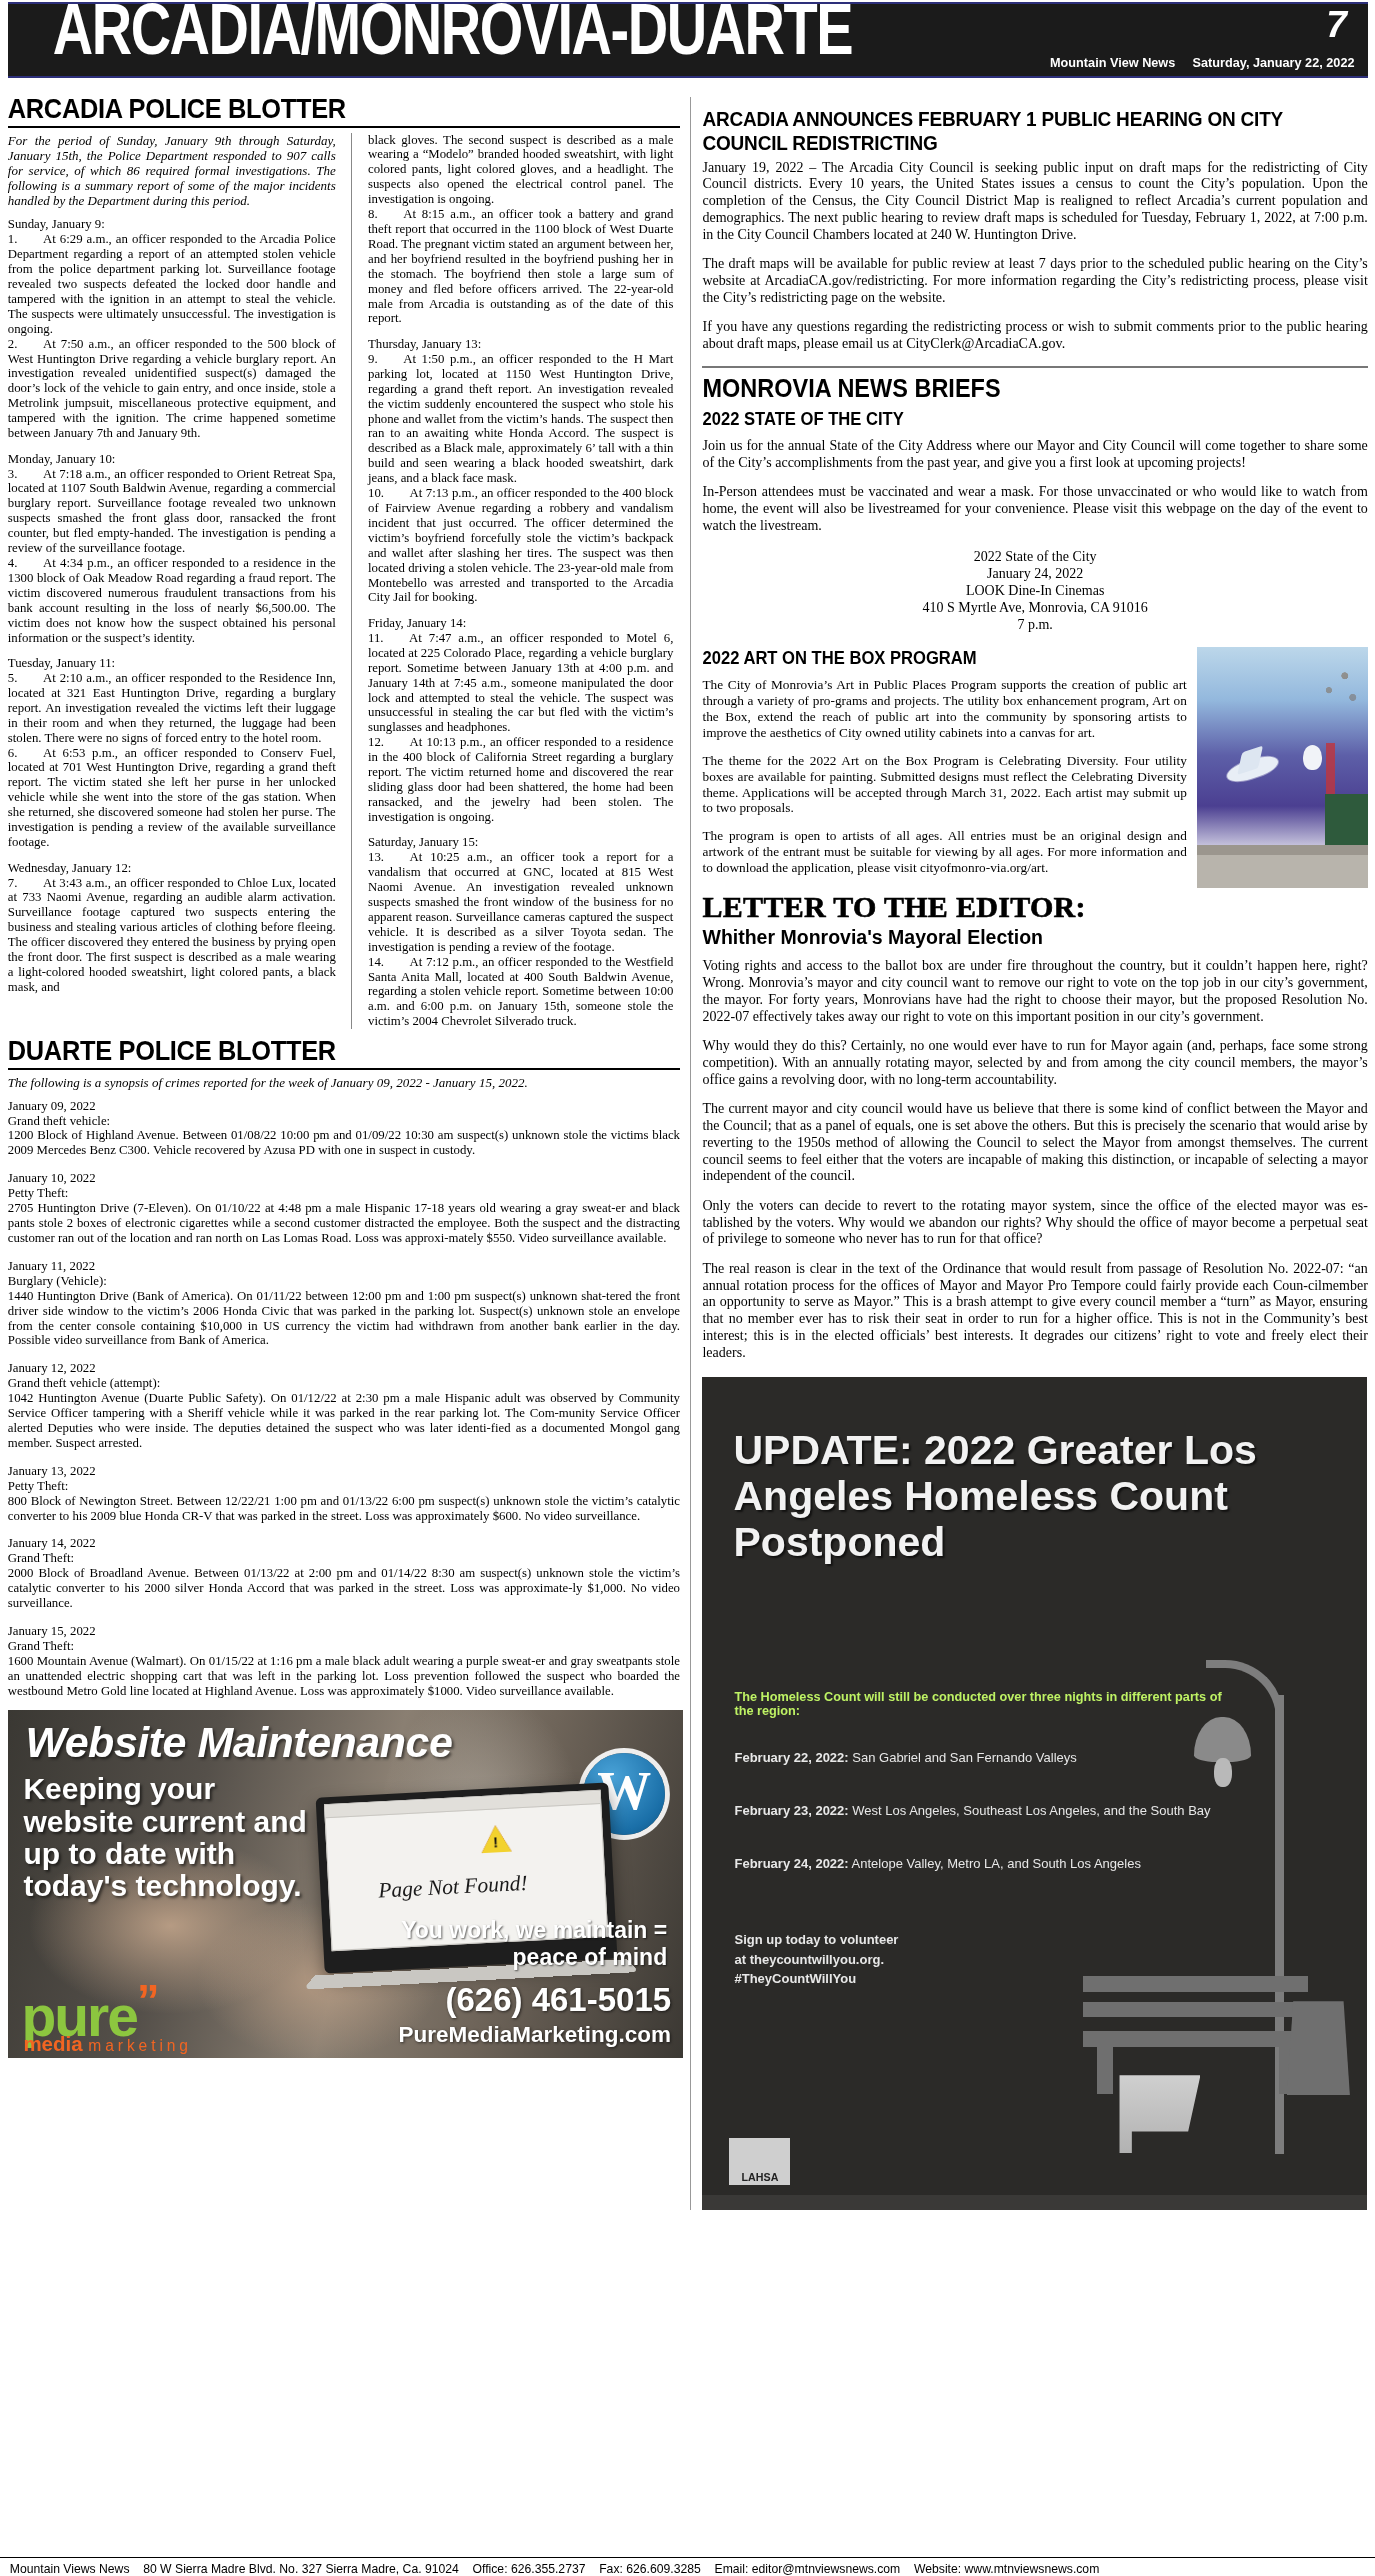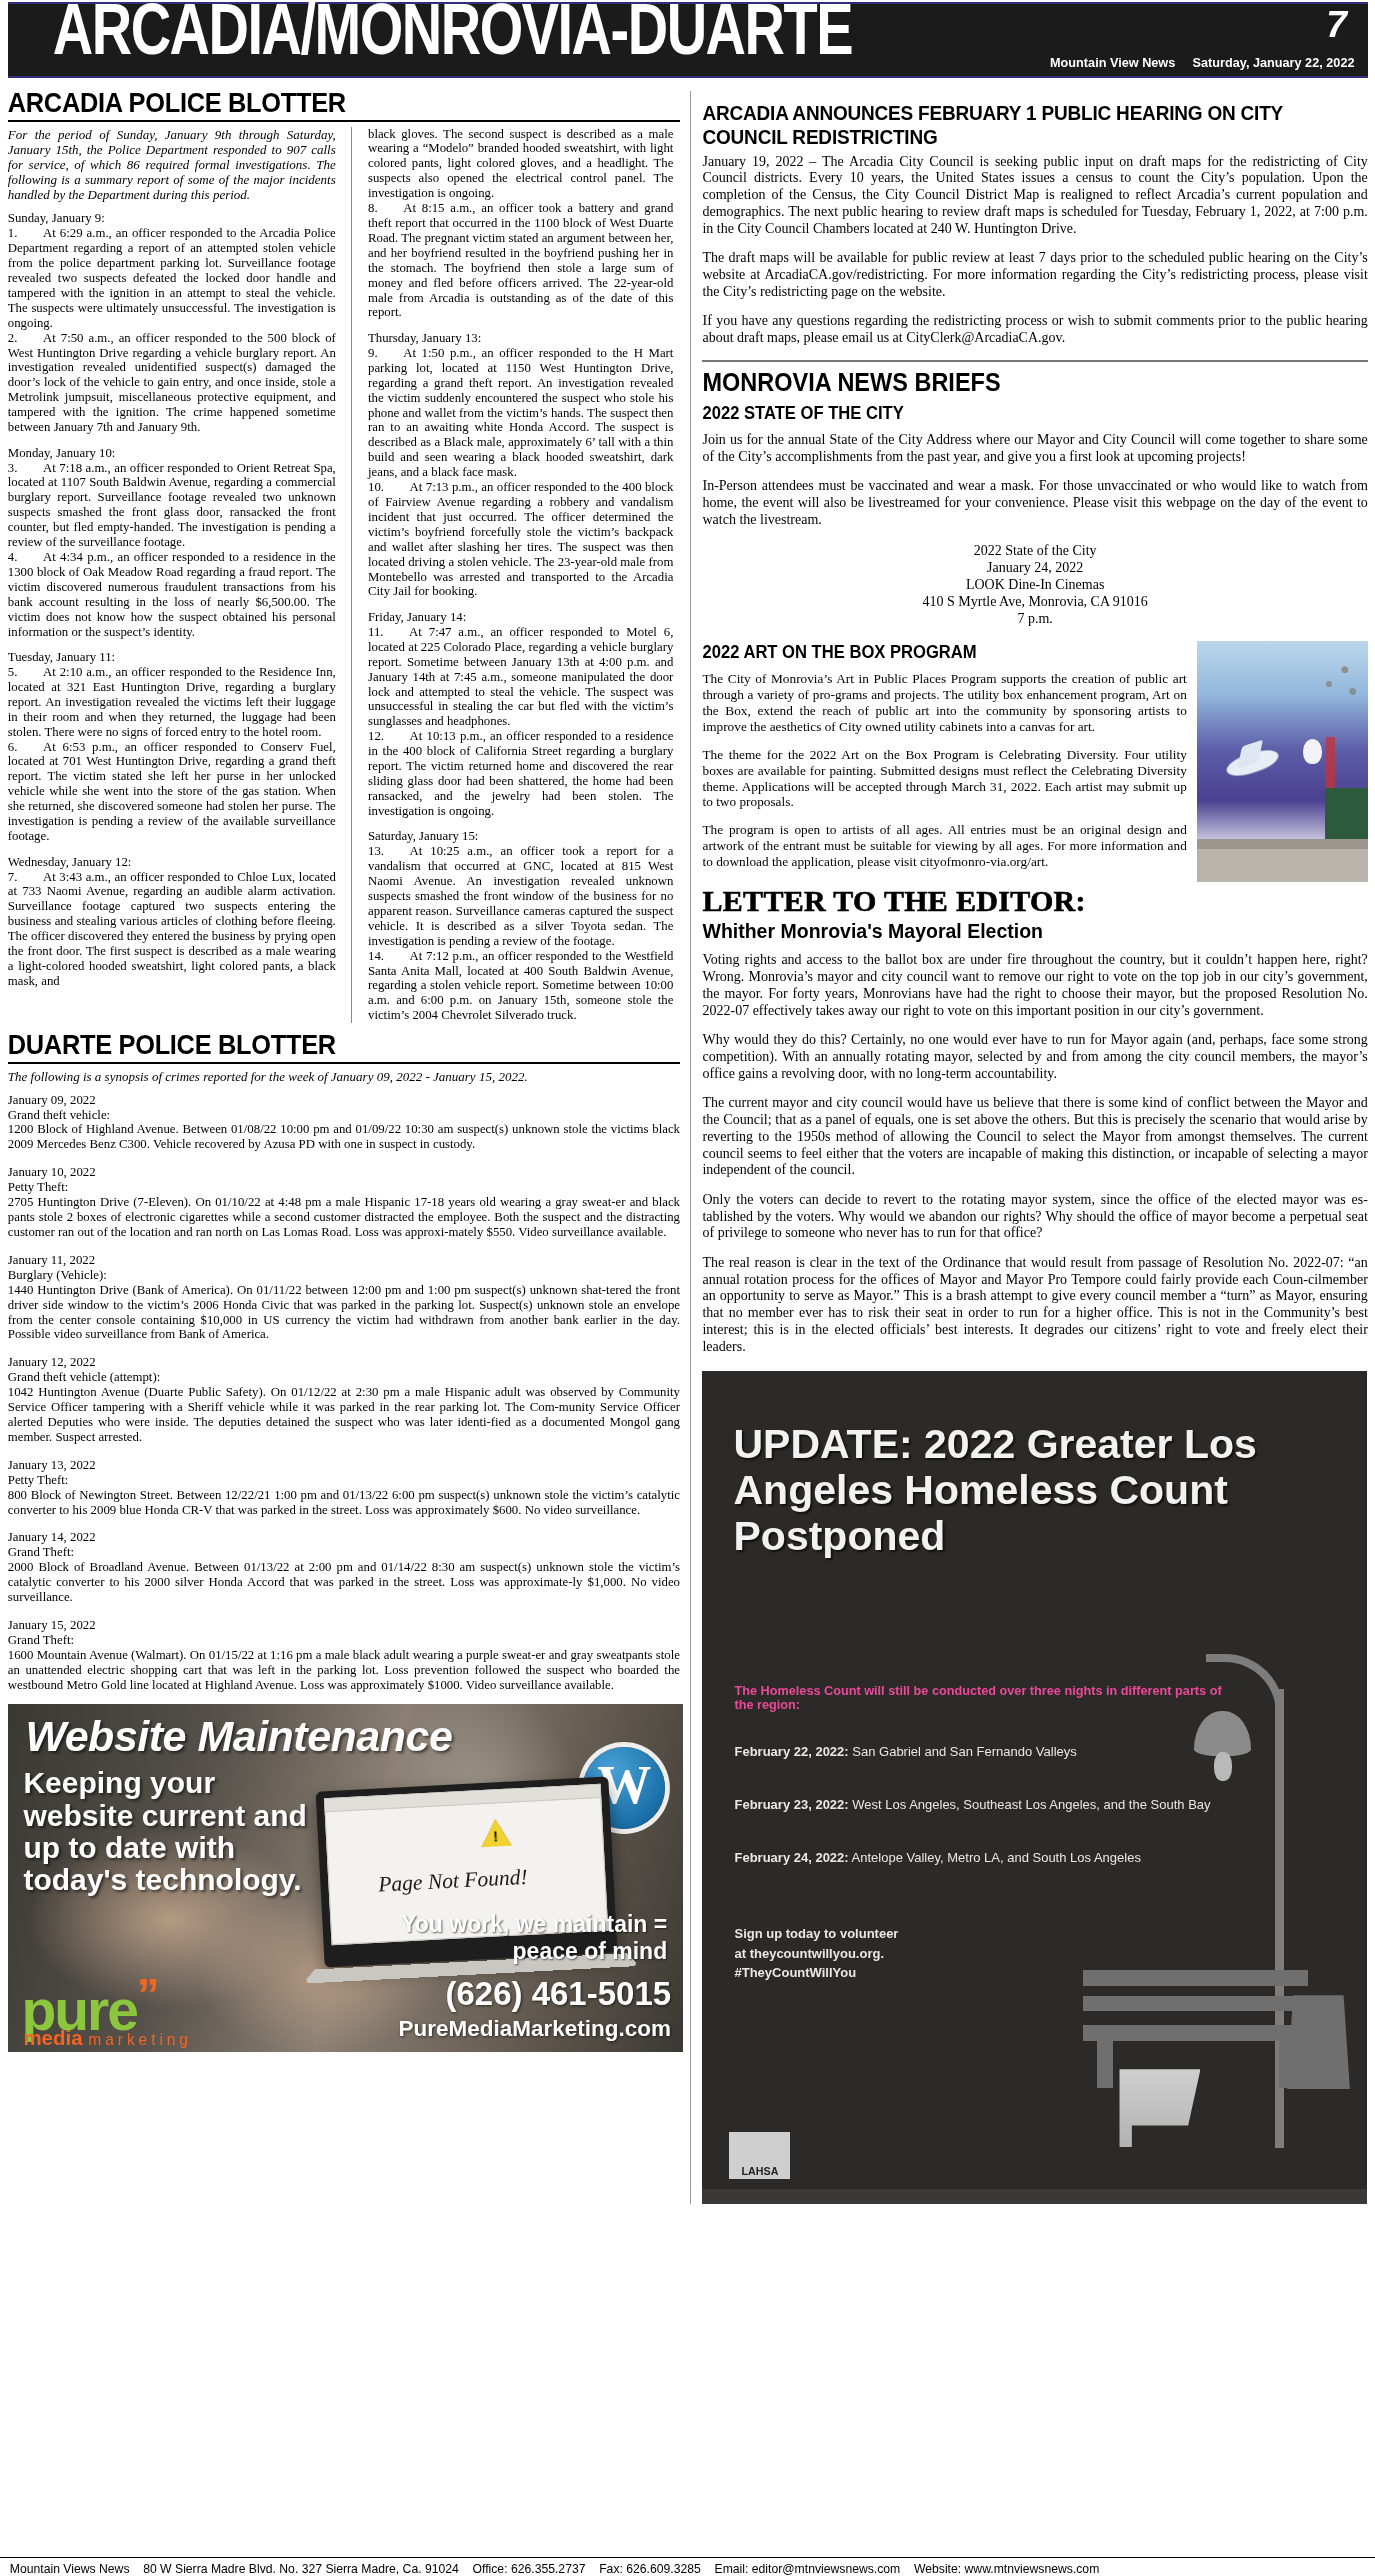--- a/index.html
+++ b/index.html
@@ -45,21 +45,21 @@
     color:#fff; font-size: 37px; line-height:1;
   }
   .masthead-meta {
     font-family: "Liberation Sans", sans-serif;
     font-weight: bold; color:#fff; font-size: 12.7px;
     white-space: nowrap;
   }
   .masthead-meta span { margin-left: 13.7px; }
 
   
-  .body-grid { display:flex; width: 100%; margin-top: 13px; }
+  .body-grid { display:flex; width: 100%; margin-top: 19px; }
   .left-half { width: 682px; padding-right: 9.8px; }
   .right-half { width: 678px; border-left: 1px solid #999; padding-left: 11.7px; }
 
   .sec-head {
     font-family: "Liberation Sans", sans-serif;
     font-weight: bold;
     font-size: 25.4px;
     letter-spacing: -0.3px;
     line-height: 1.05;
     transform: scaleY(1.12);
@@ -263,21 +263,21 @@
     font-family:"Liberation Sans", sans-serif; font-weight:bold; font-size:41px; line-height:1.12;
     color:#f2f2f2; text-shadow: 2px 2px 2px rgba(0,0,0,.6);
   }
   .ad-homeless .nd{
     position:absolute; left:31px; top:178px;
     font-family:"Liberation Sans", sans-serif; font-weight:bold; font-size:28px; color:#f2f2f2;
     text-shadow: 2px 2px 2px rgba(0,0,0,.6);
   }
   .ad-homeless .note{
     position:absolute; left:32px; top:313px; width:508px;
-    font-family:"Liberation Sans", sans-serif; font-weight:bold; font-size:12.7px; color:#ec4899;
+    font-family:"Liberation Sans", sans-serif; font-weight:bold; font-size:12.7px; color:#bef264;
   }
   .ad-homeless .d1{position:absolute; left:32px; top:373px;}
   .ad-homeless .d2{position:absolute; left:32px; top:426px;}
   .ad-homeless .d3{position:absolute; left:32px; top:479px;}
   .ad-homeless .dline{
     font-family:"Liberation Sans", sans-serif; font-size:13px; color:#e8e8e8; white-space:nowrap;
   }
   .ad-homeless .dline b{font-weight:bold;}
   .ad-homeless .signup{
     position:absolute; left:32px; top:553px;

